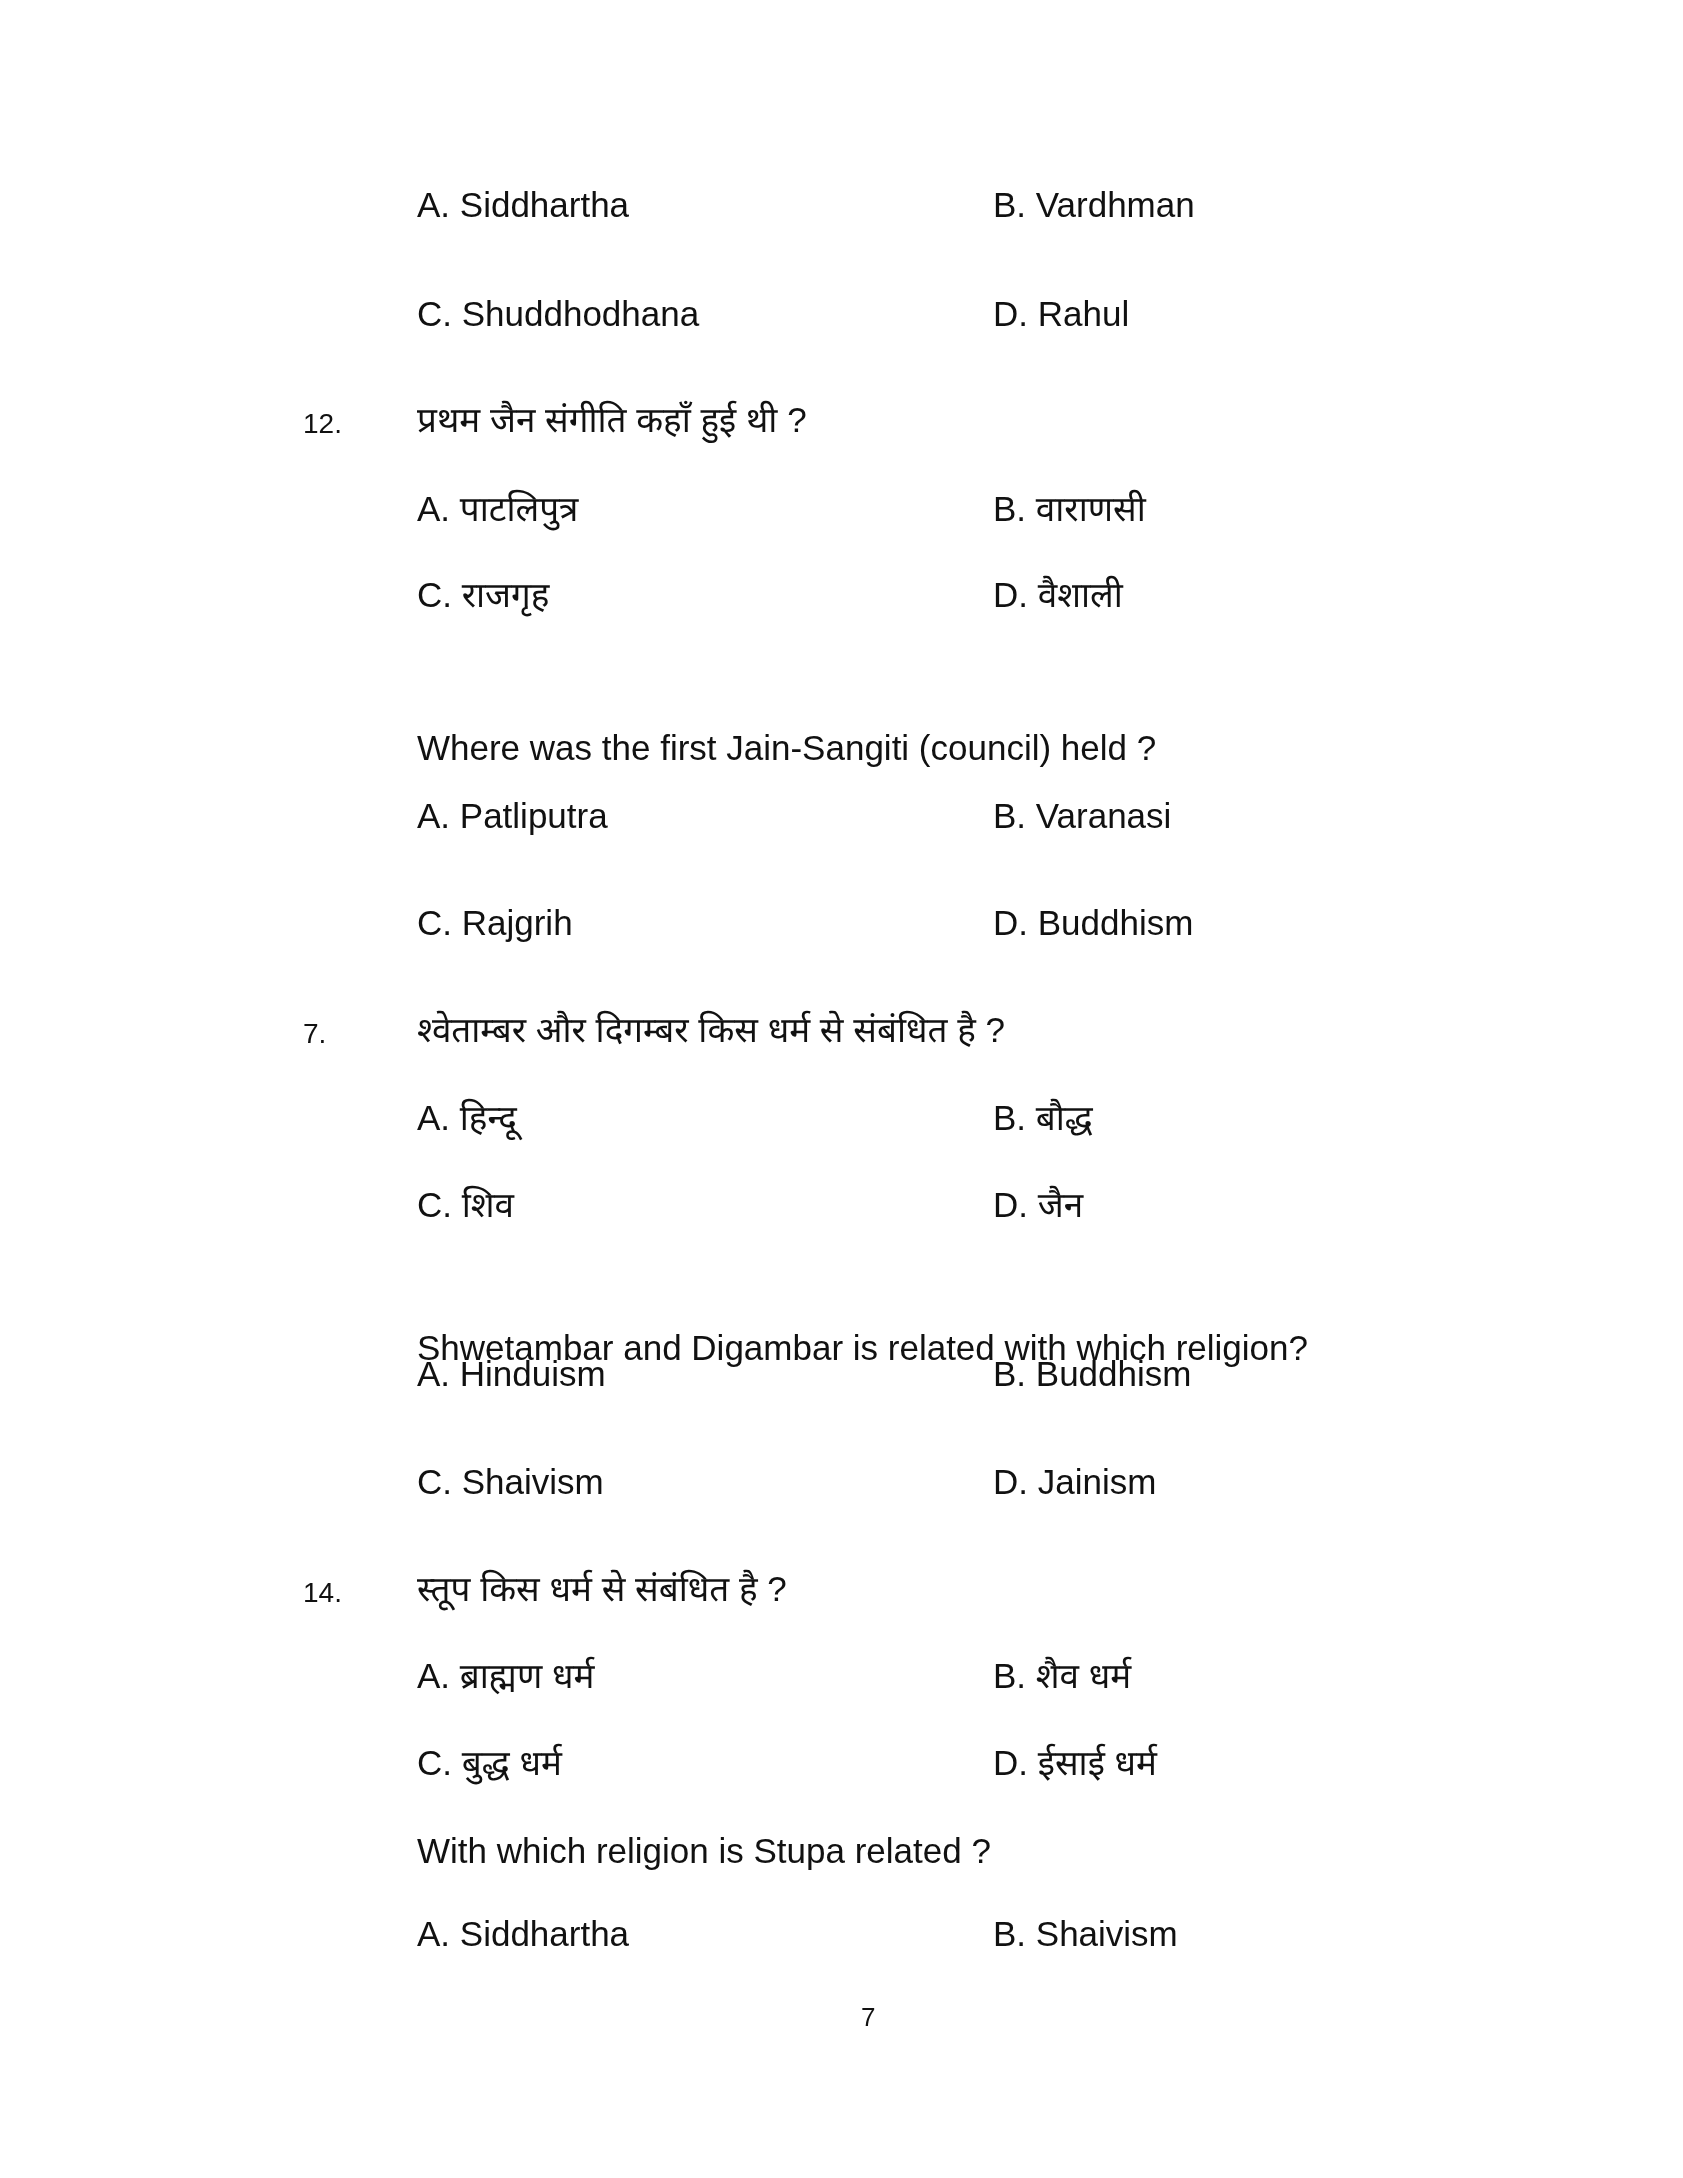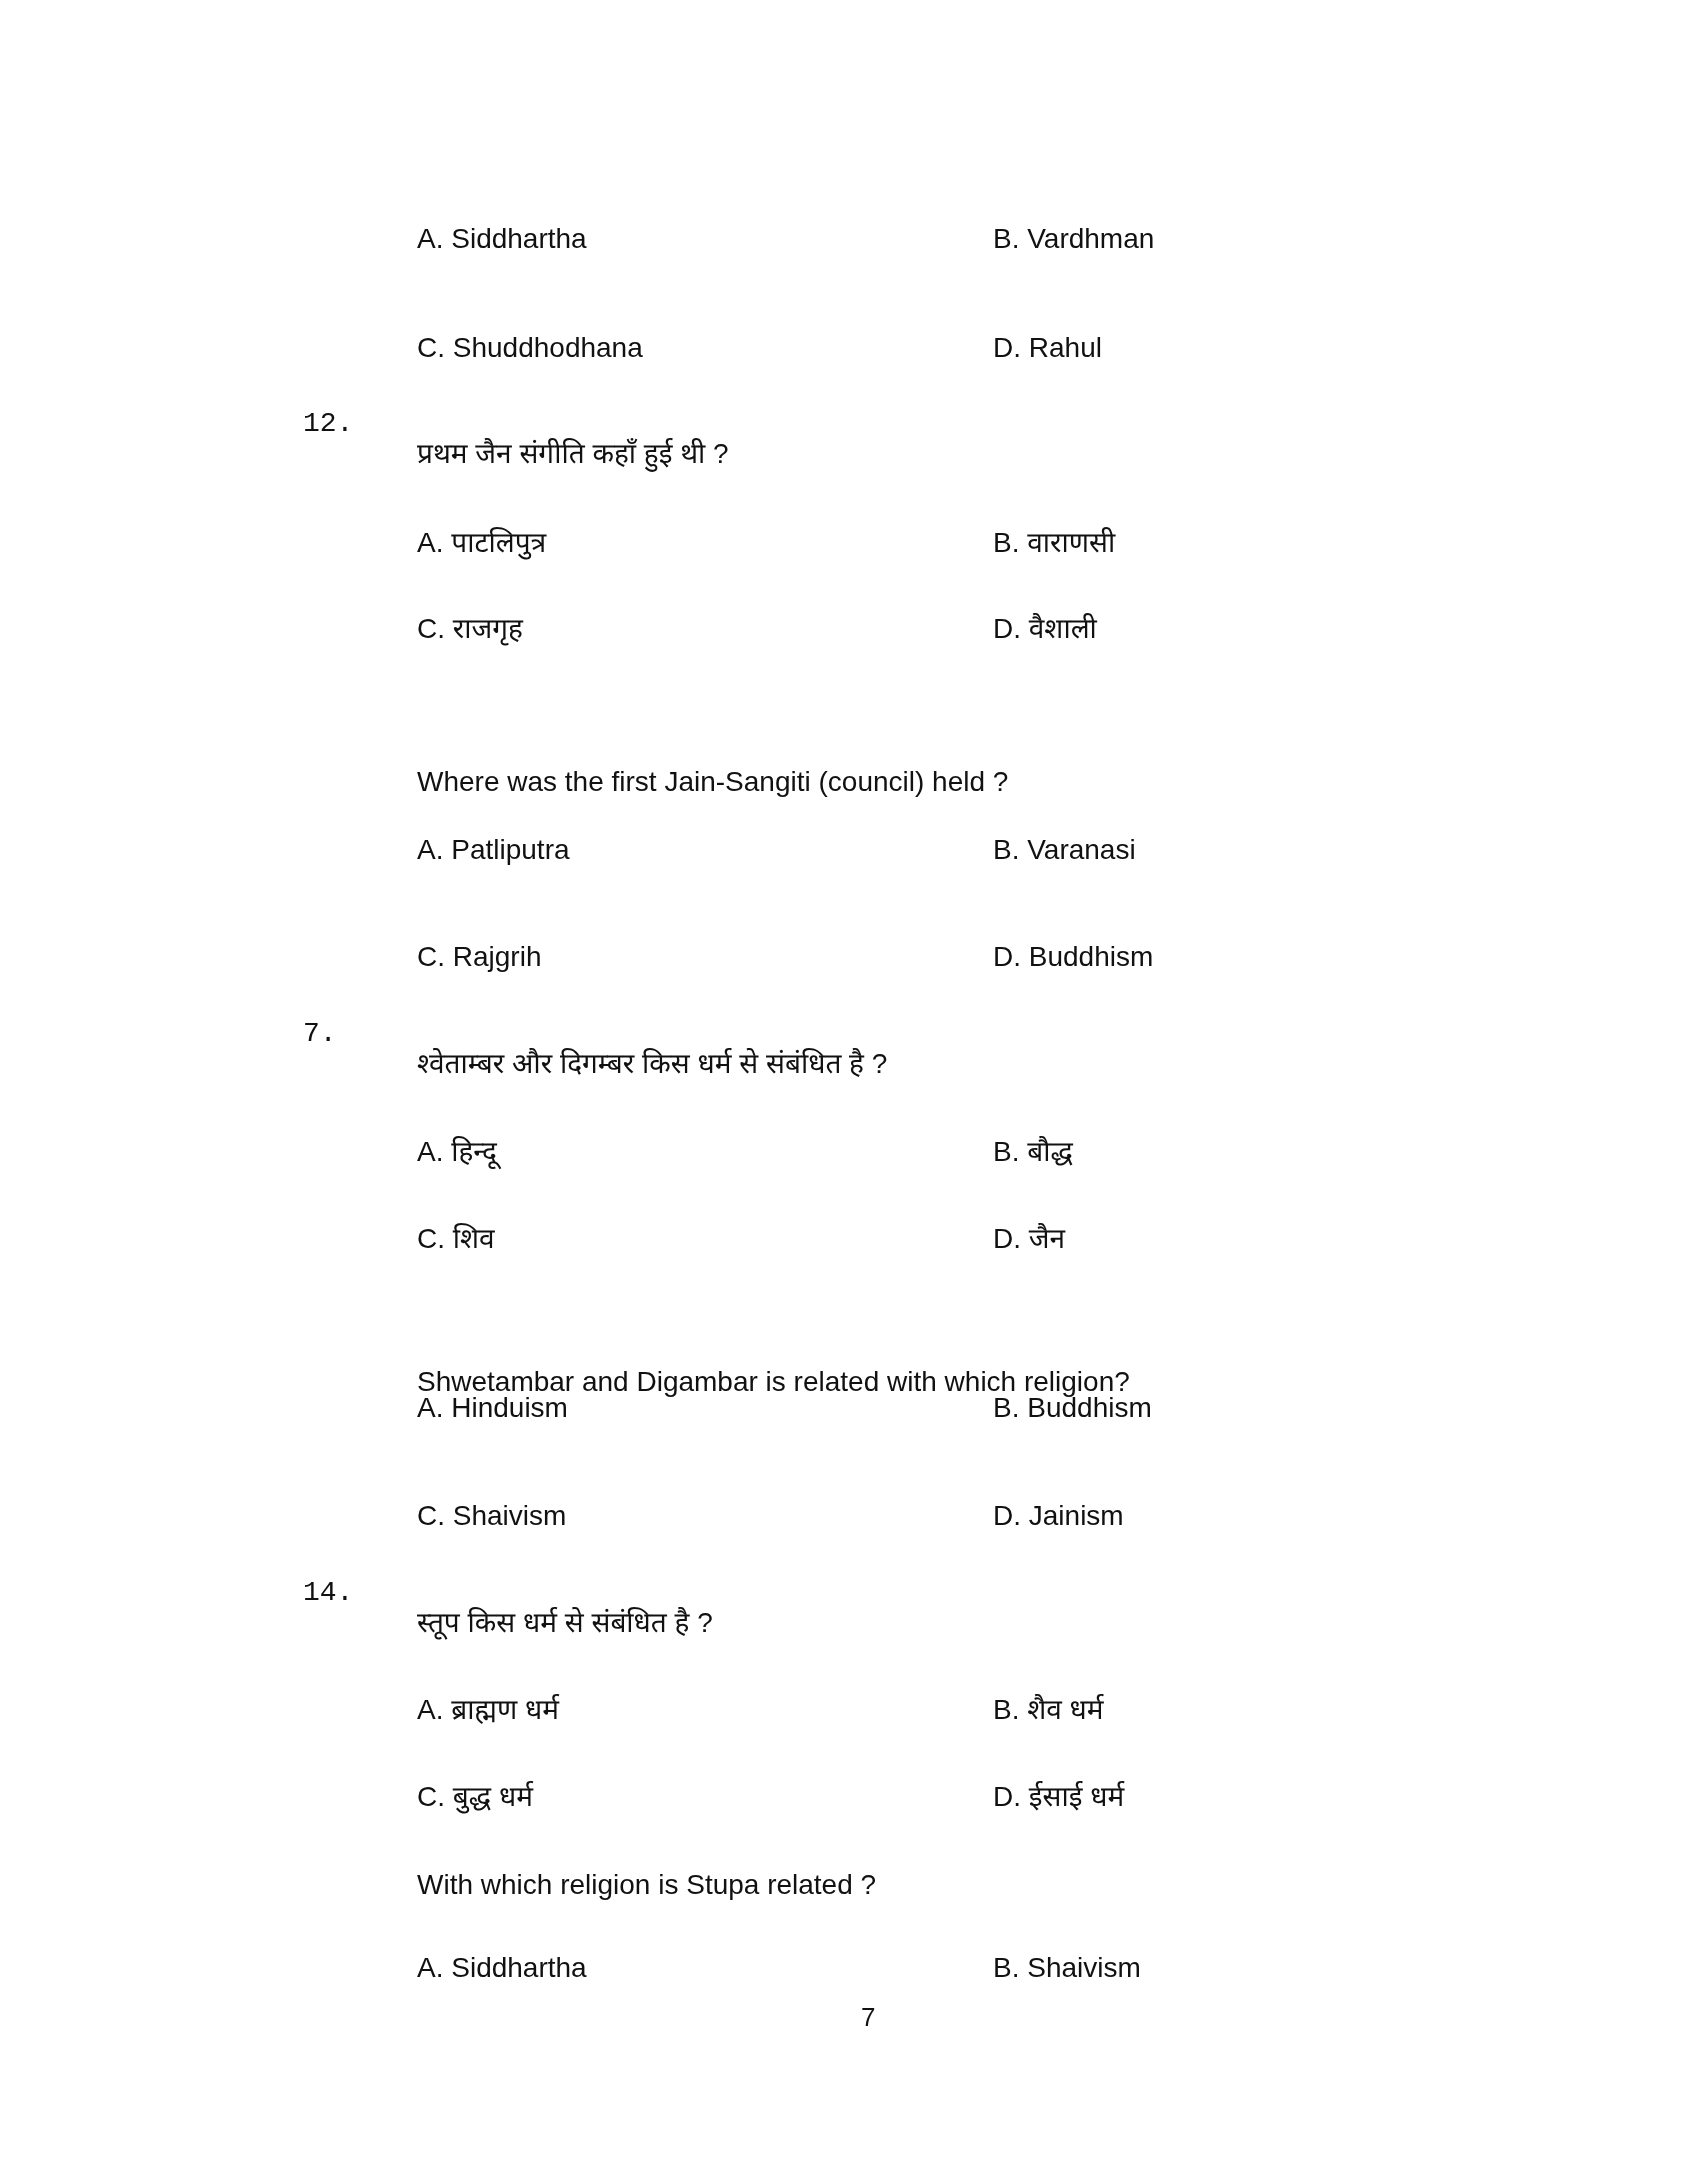--- a/index.html
+++ b/index.html
@@ -1,19 +1,19 @@
 <!DOCTYPE html>
 <html><head>
 <meta charset="utf-8">
 <style>
   html, body { margin:0; padding:0; background:#ffffff; }
   body { width:1683px; height:2178px; position:relative; overflow:hidden;
          font-family:"Liberation Sans", sans-serif; color:#111; }
-  .line { position:absolute; font-size:28px; line-height:40px; white-space:nowrap; transform:translateY(-50%);margin-top:34px; }
-  .qnum { position:absolute; left:303px; font-size:28px; line-height:40px; transform:translateY(-50%);font-family:Liberation Mono, monospace; }
+  .line { position:absolute; font-size:35px; line-height:40px; white-space:nowrap; transform:translateY(-50%); }
+  .qnum { position:absolute; left:303px; font-size:28px; line-height:40px; transform:translateY(-50%); }
   .colA { left:417px; }
   .colB { left:993px; }
   .page-num { position:absolute; left:861px; top:2002px; font-size:26px; }
 </style>
 </head>
 <body>
 
 <div class="line colA" style="top:205px">A. Siddhartha</div>
 <div class="line colB" style="top:205px">B. Vardhman</div>
 <div class="line colA" style="top:314px">C. Shuddhodhana</div>

